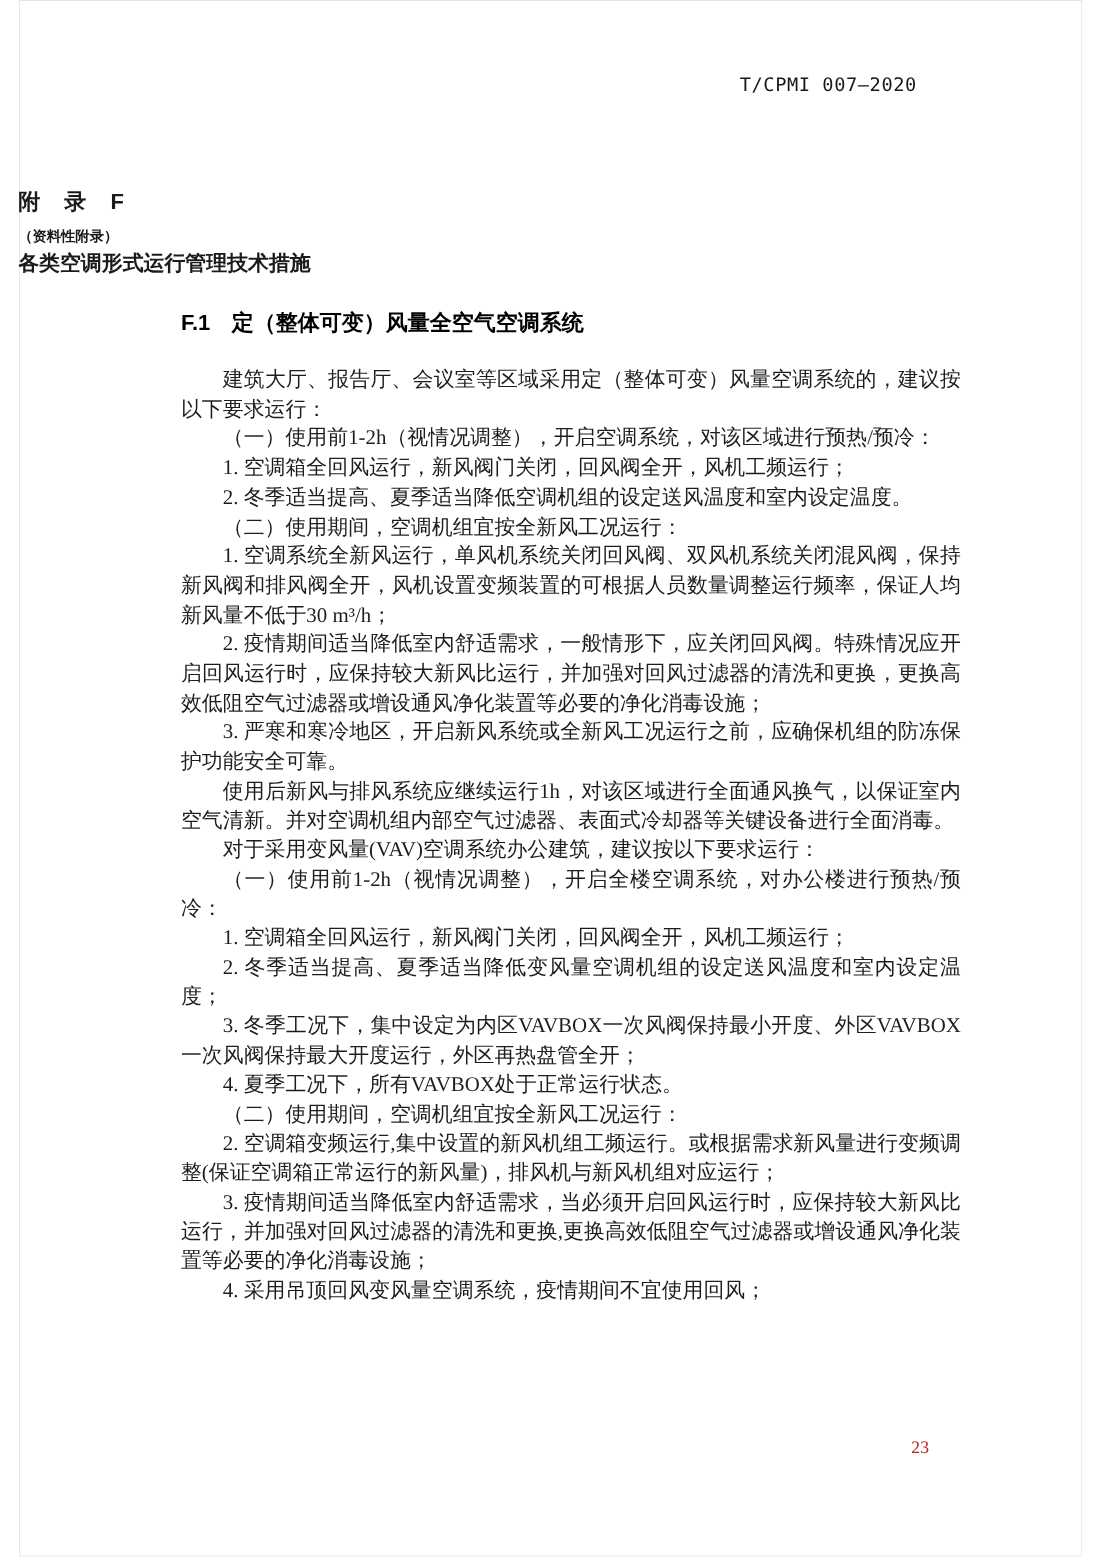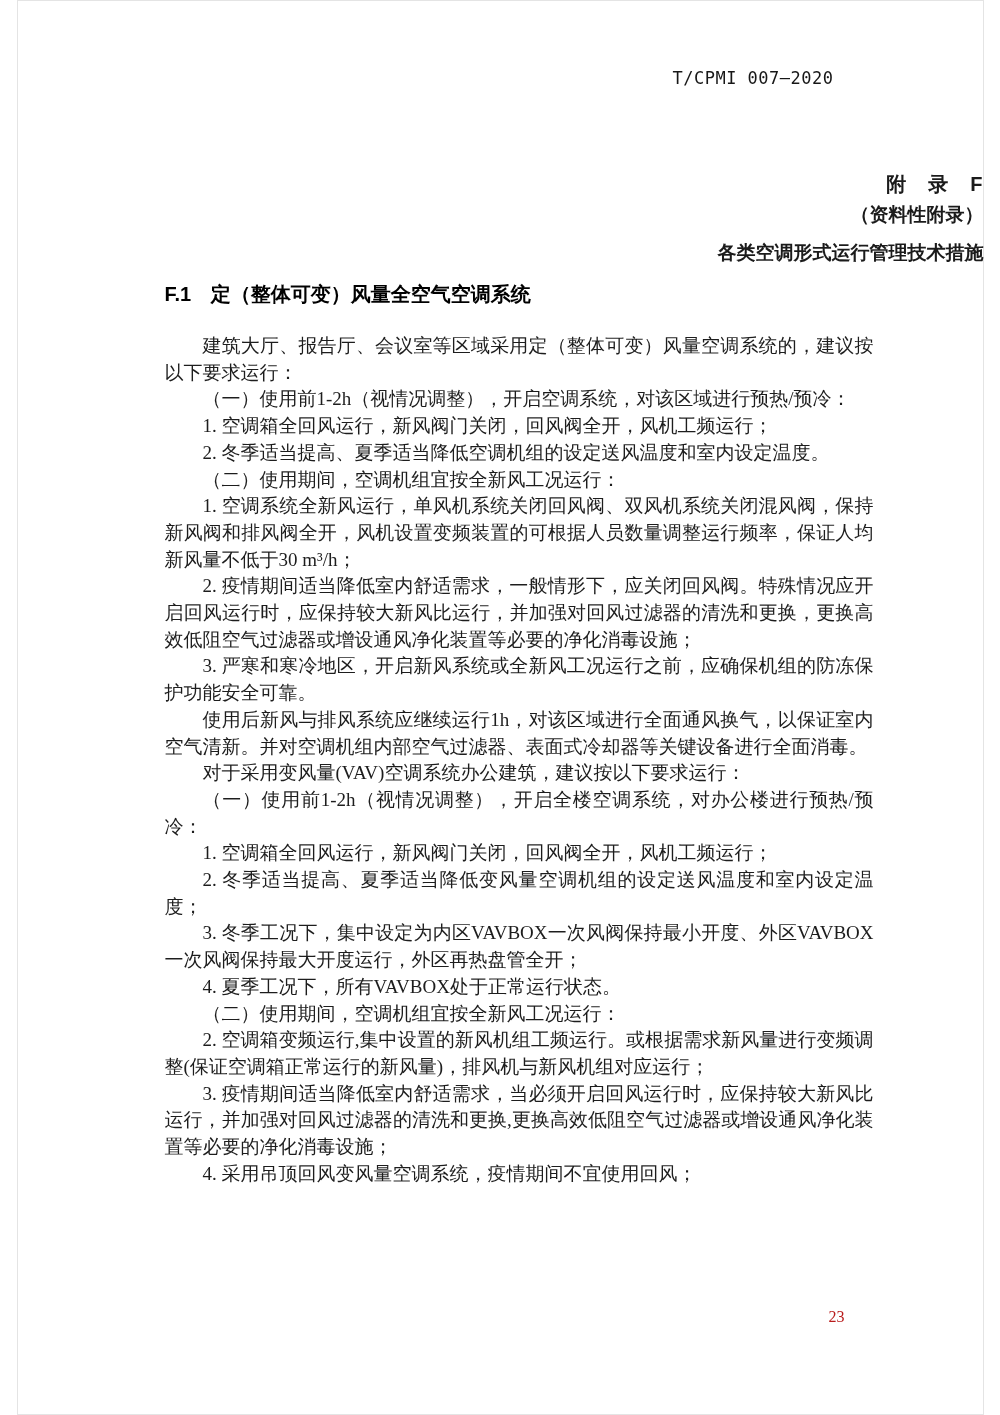--- a/index.html
+++ b/index.html
@@ -25,35 +25,35 @@
     font-family: "DejaVu Sans Mono", "Liberation Mono", monospace;
     font-size: 17px;
     letter-spacing: 0.5px;
     color: #171717;
   }
   .title-block {
     position: absolute;
     top: 172px;
     left: 0;
     width: 100%;
-    text-align: right;
+    text-align: left;
     font-family: "Liberation Sans", "DejaVu Sans", sans-serif;
     font-weight: bold;
     color: #1b1b1b;
   }
   .title-appendix {
     font-size: 20px;
     line-height: 24px;
     margin-bottom: 7px;
     letter-spacing: 1px;
   }
   .title-note {
-    font-size: 19px;
+    font-size: 13px;
     line-height: 24px;
-    margin-bottom: 14px;
+    margin-bottom: 1px;
   }
   .title-subject {
     font-size: 19px;
     line-height: 24px;
   }
   .content {
     position: absolute;
     left: 148px;
     top: 280px;
     width: 709px;

